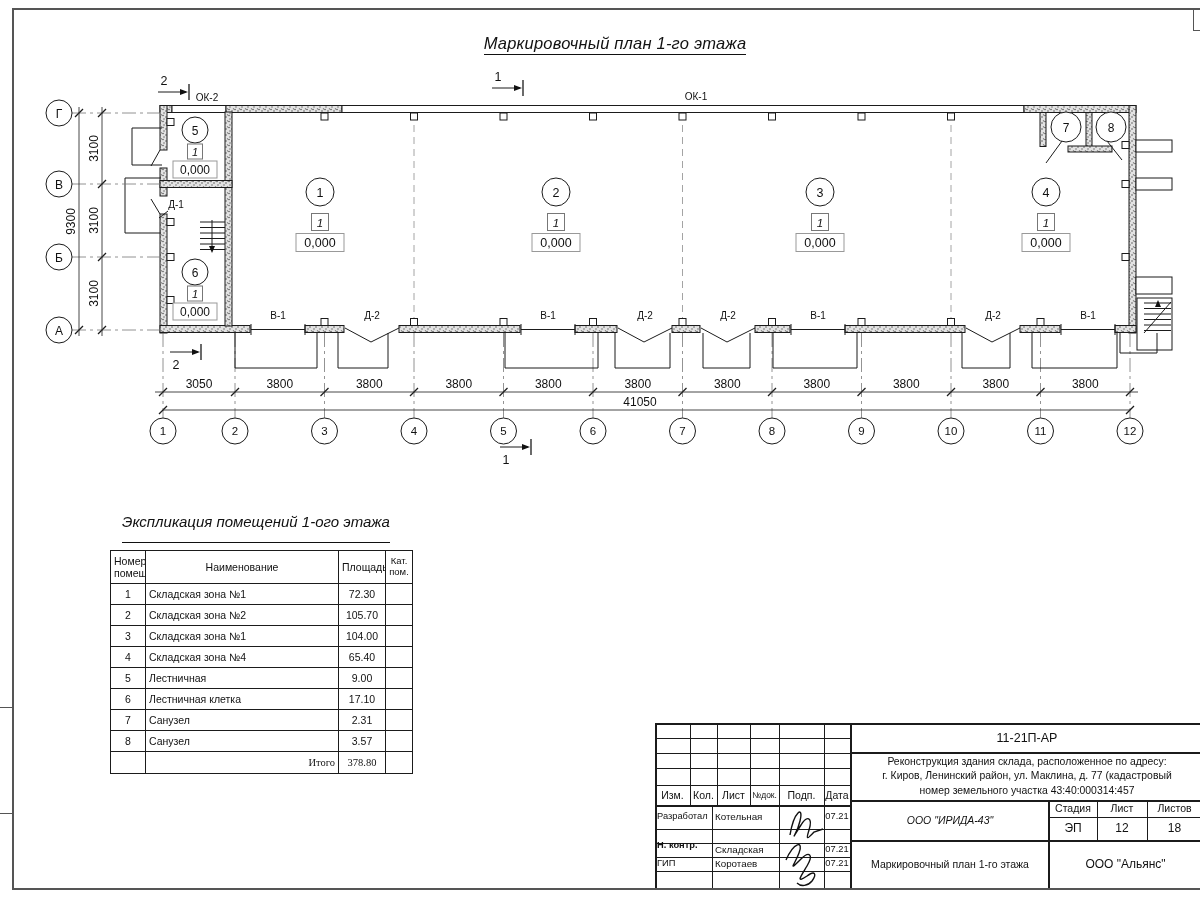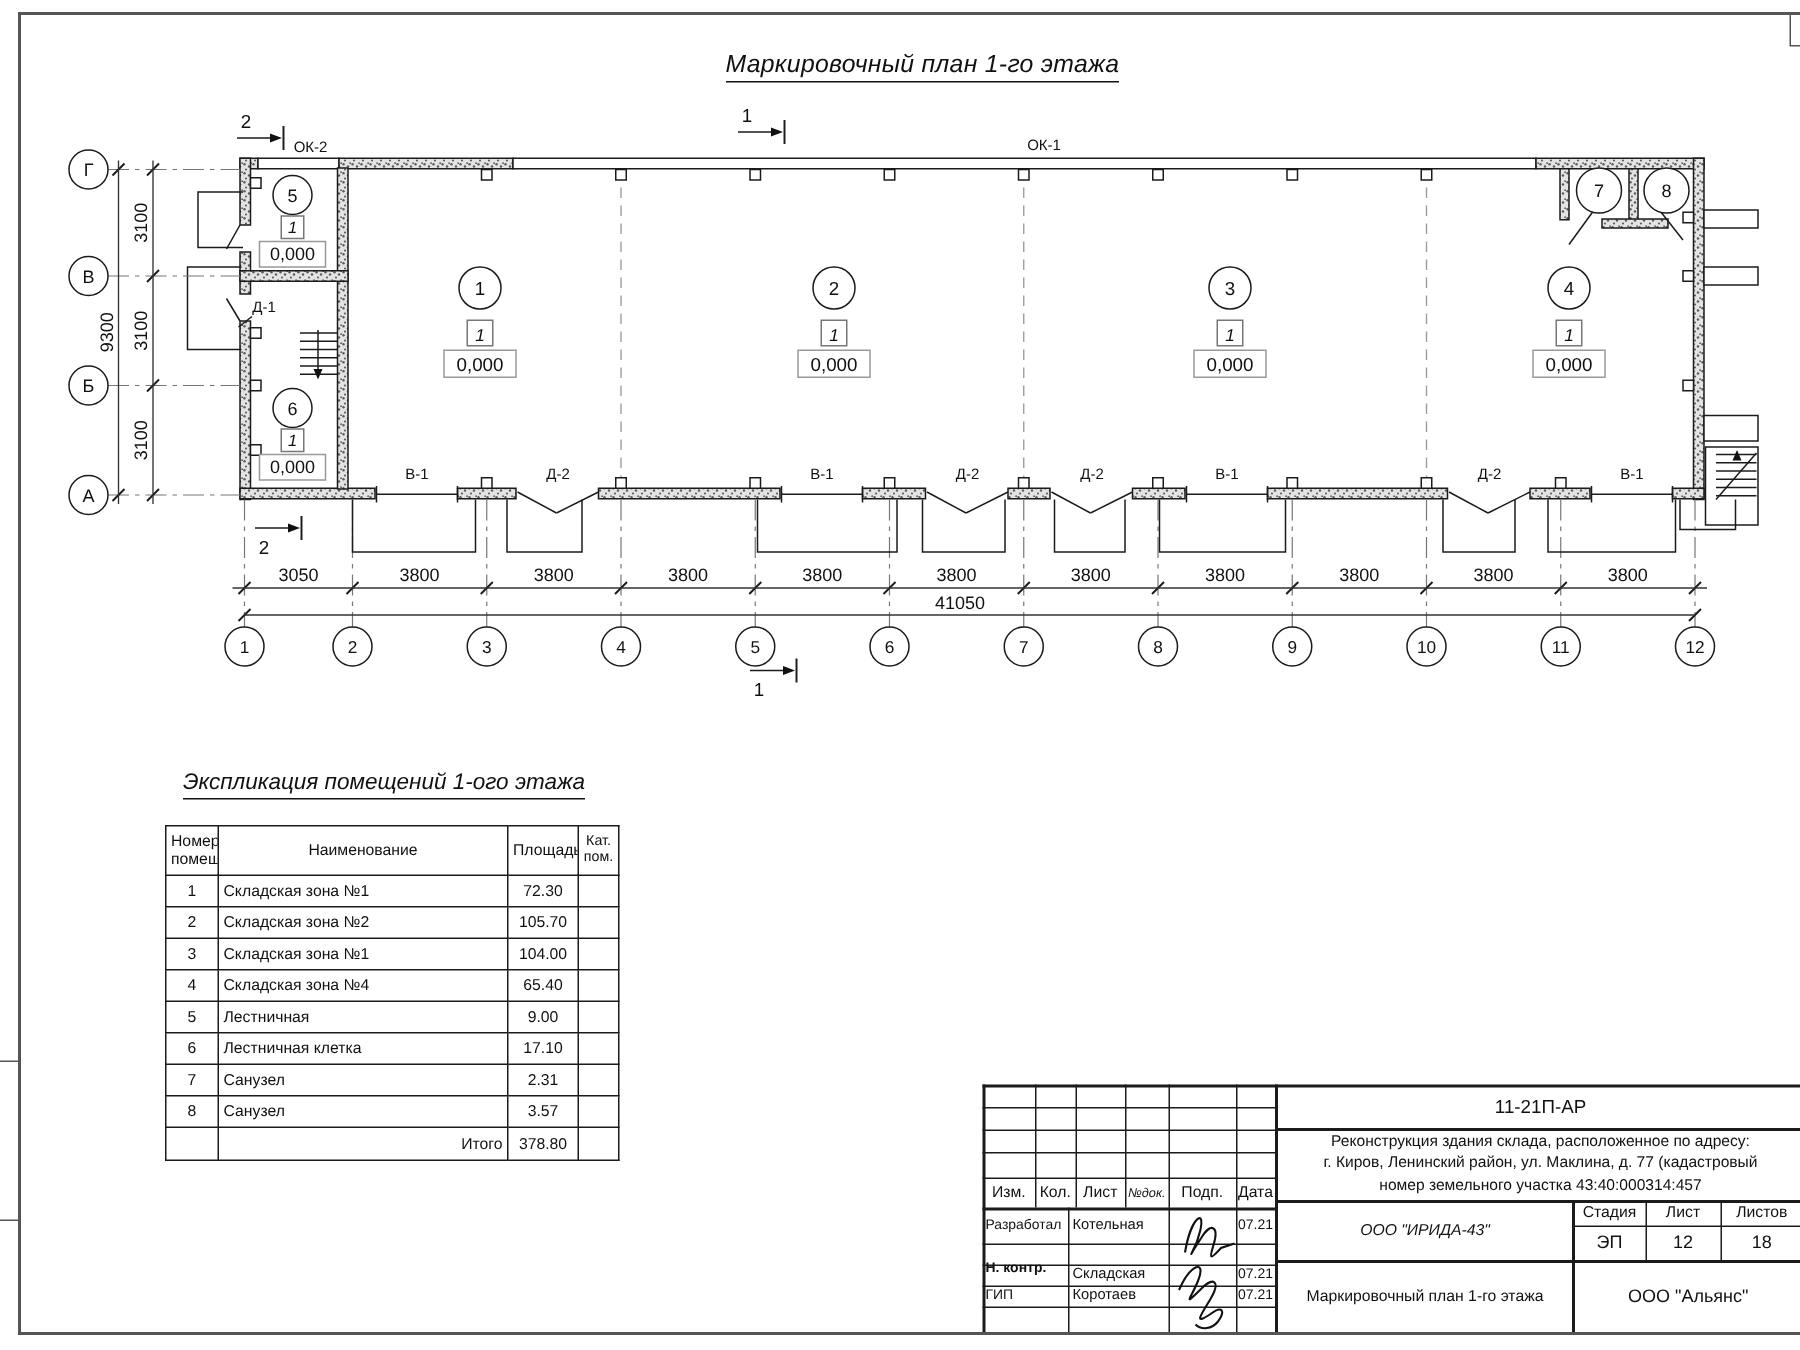--- a/index.html
+++ b/index.html
@@ -17,21 +17,21 @@
   .xdim{stroke:#333;stroke-width:0.9;fill:none;}
   .axisln{stroke:#777;stroke-width:0.8;fill:none;stroke-dasharray:14 4 3 4;}
   .zdash{stroke:#9a9a9a;stroke-width:0.9;fill:none;stroke-dasharray:7 5;}
   .tick{stroke:#1b1b1b;stroke-width:1.3;}
   .sq{fill:#fff;stroke:#1b1b1b;stroke-width:1;}
   
   .plan-title{position:absolute;left:440px;top:34px;width:350px;text-align:center;
       font-style:italic;font-size:16.5px;letter-spacing:.2px;}
   .plan-title span{border-bottom:1.4px solid #111;padding-bottom:2px;}
   .expl-title{position:absolute;left:122px;top:513px;font-style:italic;font-size:15px;}
-  .expl-title span{border-bottom:1.3px solid #111;padding-bottom:2px;}
+  .expl-title span{border-bottom:1.3px solid #111;padding-bottom:12px;}
   
   table.expl{position:absolute;left:110px;top:550px;border-collapse:collapse;
       table-layout:fixed;width:302px;font-size:10.5px;}
   table.expl th,table.expl td{border:1.2px solid #1b1b1b;padding:0 3px;overflow:hidden;}
   table.expl th{font-weight:normal;height:32px;text-align:center;line-height:1.15;}
   table.expl td{height:20px;}
   td.c{text-align:center;} td.r{text-align:right;}
   
   #tb{position:absolute;left:655px;top:723px;width:547px;height:165px;font-size:10.5px;}
   #tb .lh,#tb .lv{position:absolute;background:#1b1b1b;}
@@ -396,21 +396,21 @@
         <td class=""> </td>
       </tr>
       <tr>
         <td class="c">8</td>
         <td class="">Санузел</td>
         <td class="c">3.57</td>
         <td class=""> </td>
       </tr>
     </tbody>
   <tfoot>
-    <tr style="height:22px;">
+    <tr style="height:22px;font-family:Liberation Serif, serif;">
       <td></td>
       <td class="r">Итого</td>
       <td class="c">378.80</td>
       <td></td>
     </tr>
   </tfoot>
 </table>
 
 <div id="tb">
 
@@ -439,21 +439,21 @@
   <div class="lv" style="left:124px;top:82px;width:1px;height:83px;"></div>
   <div class="lv" style="left:169px;top:82px;width:1px;height:83px;"></div>
   <div class="lv" style="left:195px;top:0;width:2px;height:165px;"></div>
   <div class="lv" style="left:393px;top:77px;width:2px;height:88px;"></div>
   <div class="lv" style="left:442px;top:77px;width:1px;height:40px;"></div>
   <div class="lv" style="left:492px;top:77px;width:1px;height:40px;"></div>
 
   <div class="txt" style="left:0;top:62px;width:35px;height:20px;">Изм.</div>
   <div class="txt" style="left:35px;top:62px;width:27px;height:20px;">Кол.</div>
   <div class="txt" style="left:62px;top:62px;width:33px;height:20px;">Лист</div>
-  <div class="txt" style="left:95px;top:62px;width:29px;height:20px;font-size:8.5px;font-style:italic;">№док.</div>
+  <div class="txt" style="left:95px;top:62px;width:29px;height:20px;font-size:8.5px;">№док.</div>
   <div class="txt" style="left:124px;top:62px;width:45px;height:20px;">Подп.</div>
   <div class="txt" style="left:169px;top:62px;width:26px;height:20px;">Дата</div>
 
   <div class="txt lft" style="left:2px;top:82px;width:55px;height:24px;font-size:9.3px;">Разработал</div>
   <div class="txt lft" style="left:60px;top:82px;width:64px;height:24px;font-size:9.8px;">Котельная</div>
   <div class="txt" style="left:169px;top:82px;width:26px;height:24px;font-size:9.3px;">07.21</div>
   <div class="txt lft" style="left:2px;top:116px;width:55px;height:14px;font-size:9.3px;font-weight:bold;">Н. контр.</div>
   <div class="txt lft" style="left:60px;top:120px;width:64px;height:14px;font-size:9.8px;">Складская</div>
   <div class="txt" style="left:169px;top:120px;width:26px;height:14px;font-size:9.3px;">07.21</div>
   <div class="txt lft" style="left:2px;top:134px;width:55px;height:14px;font-size:9.3px;">ГИП</div>

